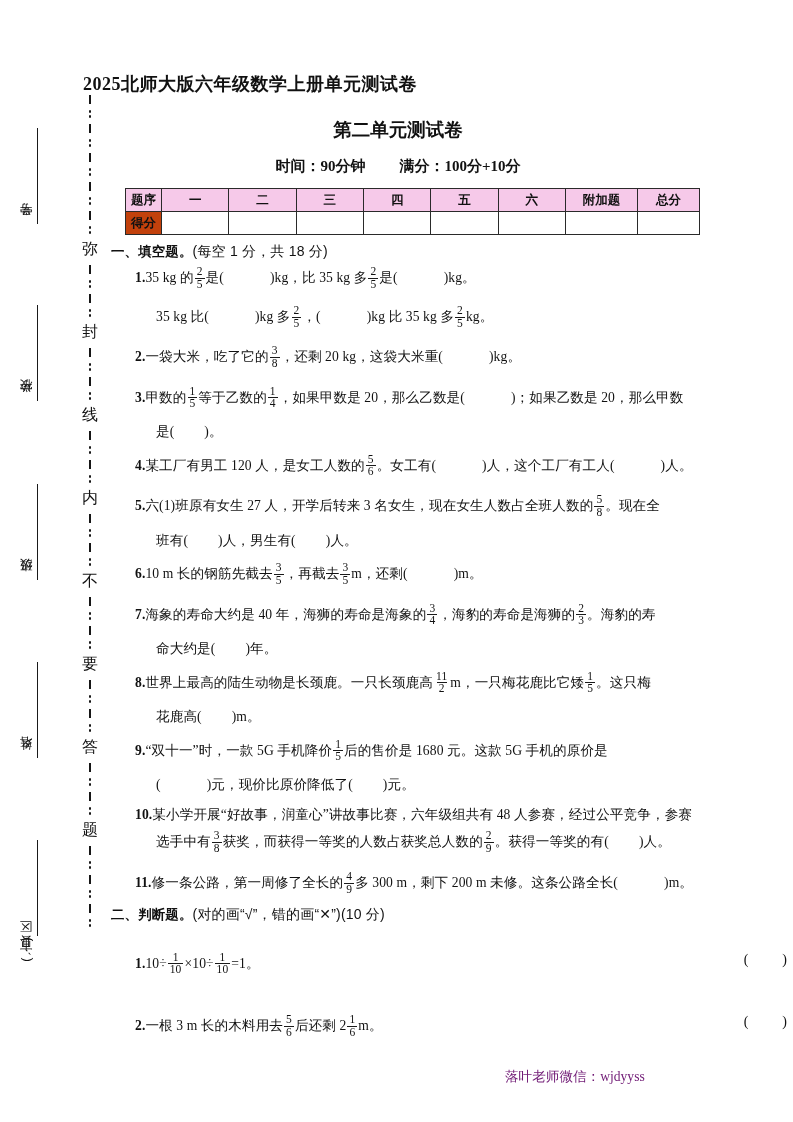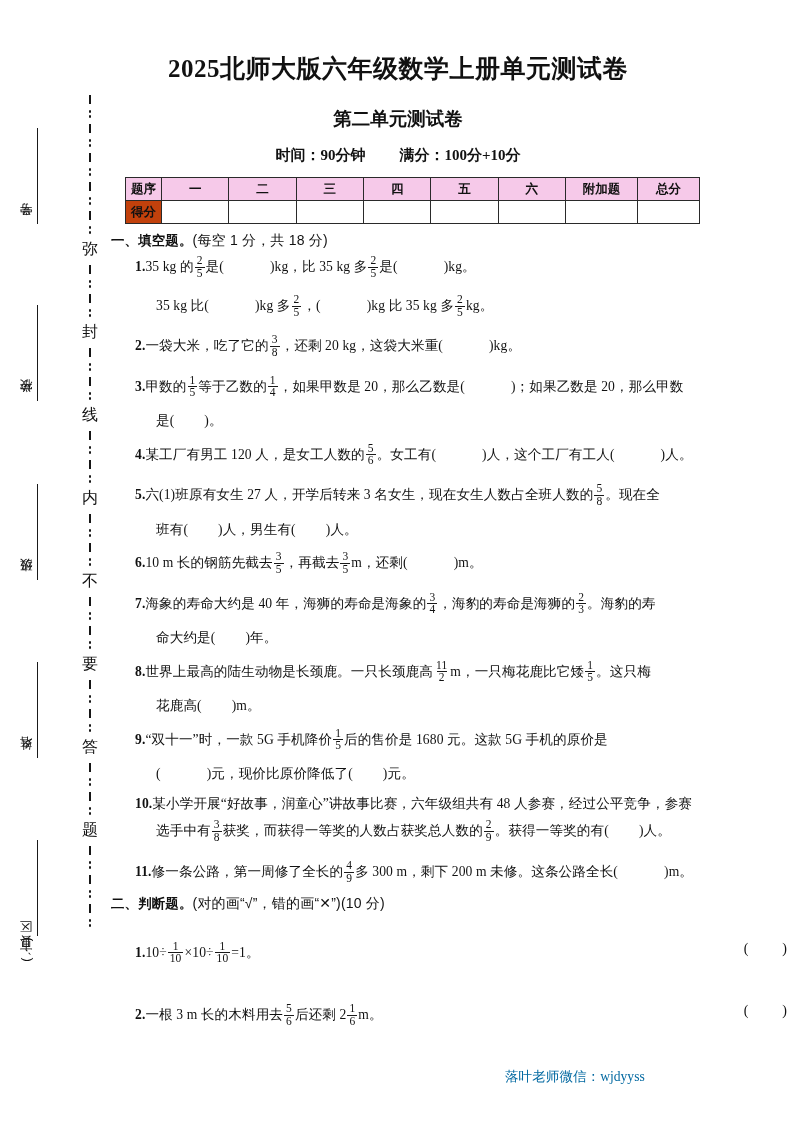--- a/index.html
+++ b/index.html
@@ -74,25 +74,24 @@
   #paper {
     position: absolute;
     left: 112px;
     top: 0;
     width: 681px;
     height: 1122px;
     padding: 0 80px 0 5px;
   }
 
   #title-main {
-    margin-top: 52px;
-    text-align: center;
-    font-family: "Liberation Serif", "DejaVu Serif", serif;
-    font-weight: bold;
-    font-size: 25px;
+    margin-top: 72px;
+    font-family: "Liberation Serif", "DejaVu Serif", serif;
+    font-weight: bold;
+    font-size: 18px;
     letter-spacing: 0.5px;
     white-space: nowrap;
     margin-left: -34px;
   }
   #title-sub {
     margin-top: 21px;
     text-align: center;
     font-family: "Liberation Serif", "DejaVu Serif", serif;
     font-weight: bold;
     font-size: 18.5px;
@@ -187,21 +186,21 @@
     font-size: 14px;
   }
   .tf-mark .lp { margin-right: 34px; }
 
   #footer {
     position: absolute;
     left: 505px;
     top: 1068px;
     font-family: "Liberation Serif", "DejaVu Serif", serif;
     font-size: 13.6px;
-    color: #0369a1;
+    color: #701a75;
     white-space: nowrap;
   }
 </style>
 </head>
 <body>
 
 <div id="sidebar">
 
   <div class="side-rule" style="top:128px;height:96px;"></div>
   <div class="side-label" style="top:224px;">学号</div>

